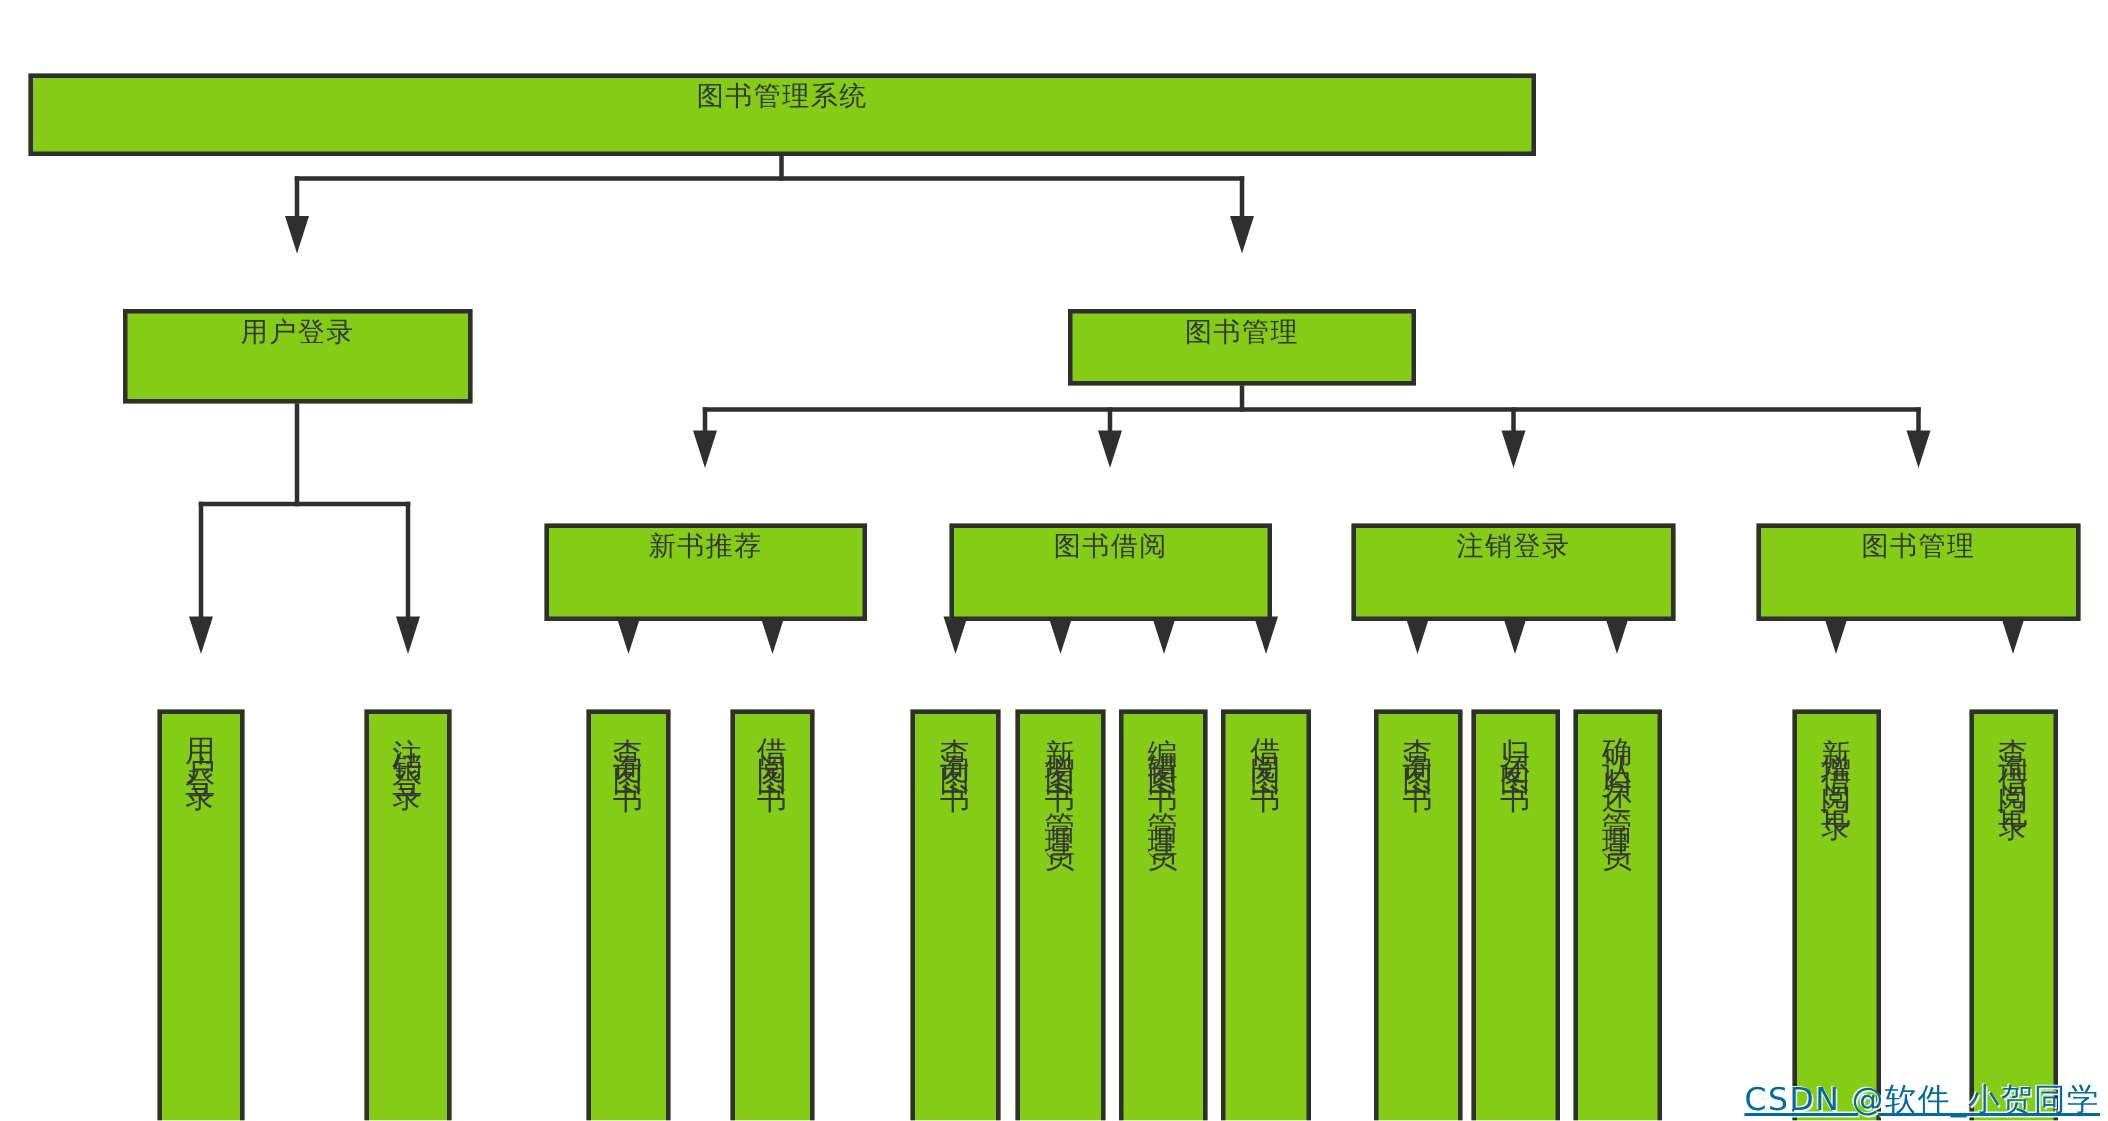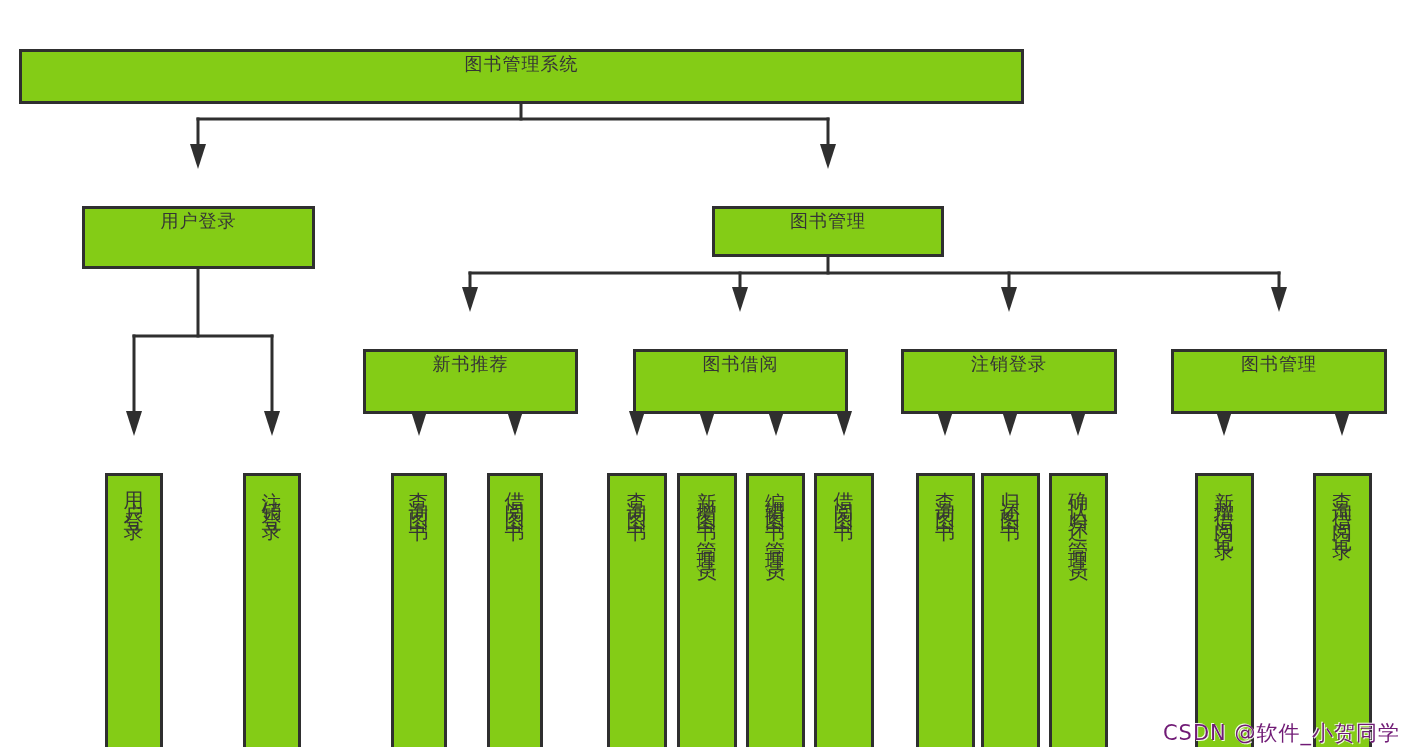--- a/index.html
+++ b/index.html
@@ -12,23 +12,24 @@
     display:flex; align-items:flex-start; justify-content:center;
     color:#353535; z-index:2;margin-top:37px;
   }
   .node.h .label { font-size:18px; letter-spacing:1px; white-space:nowrap; }
   .node.v .label {
     writing-mode:vertical-rl; text-orientation:mixed;
     font-size:20px; letter-spacing:10px; line-height:1.1; white-space:nowrap;
   }
   .watermark {
     position:absolute; right:5px; bottom:0px; z-index:4;
-    font-size:21px; color:#701a75; letter-spacing:1px;
+    font-size:21px; color:#0369a1; letter-spacing:1px;
     text-shadow:1px 1px 0 rgba(255,255,255,.9), -1px -1px 0 rgba(255,255,255,.9);
     white-space:nowrap;
+    text-decoration:underline;
   }
 </style>
 </head>
 <body>
 
 <div class="canvas">
 
   <svg class="lines" width="1405" height="747" viewBox="0 0 1405 747">
     <g stroke="#2f2f2f" stroke-width="3" fill="none" stroke-linecap="square">
 

